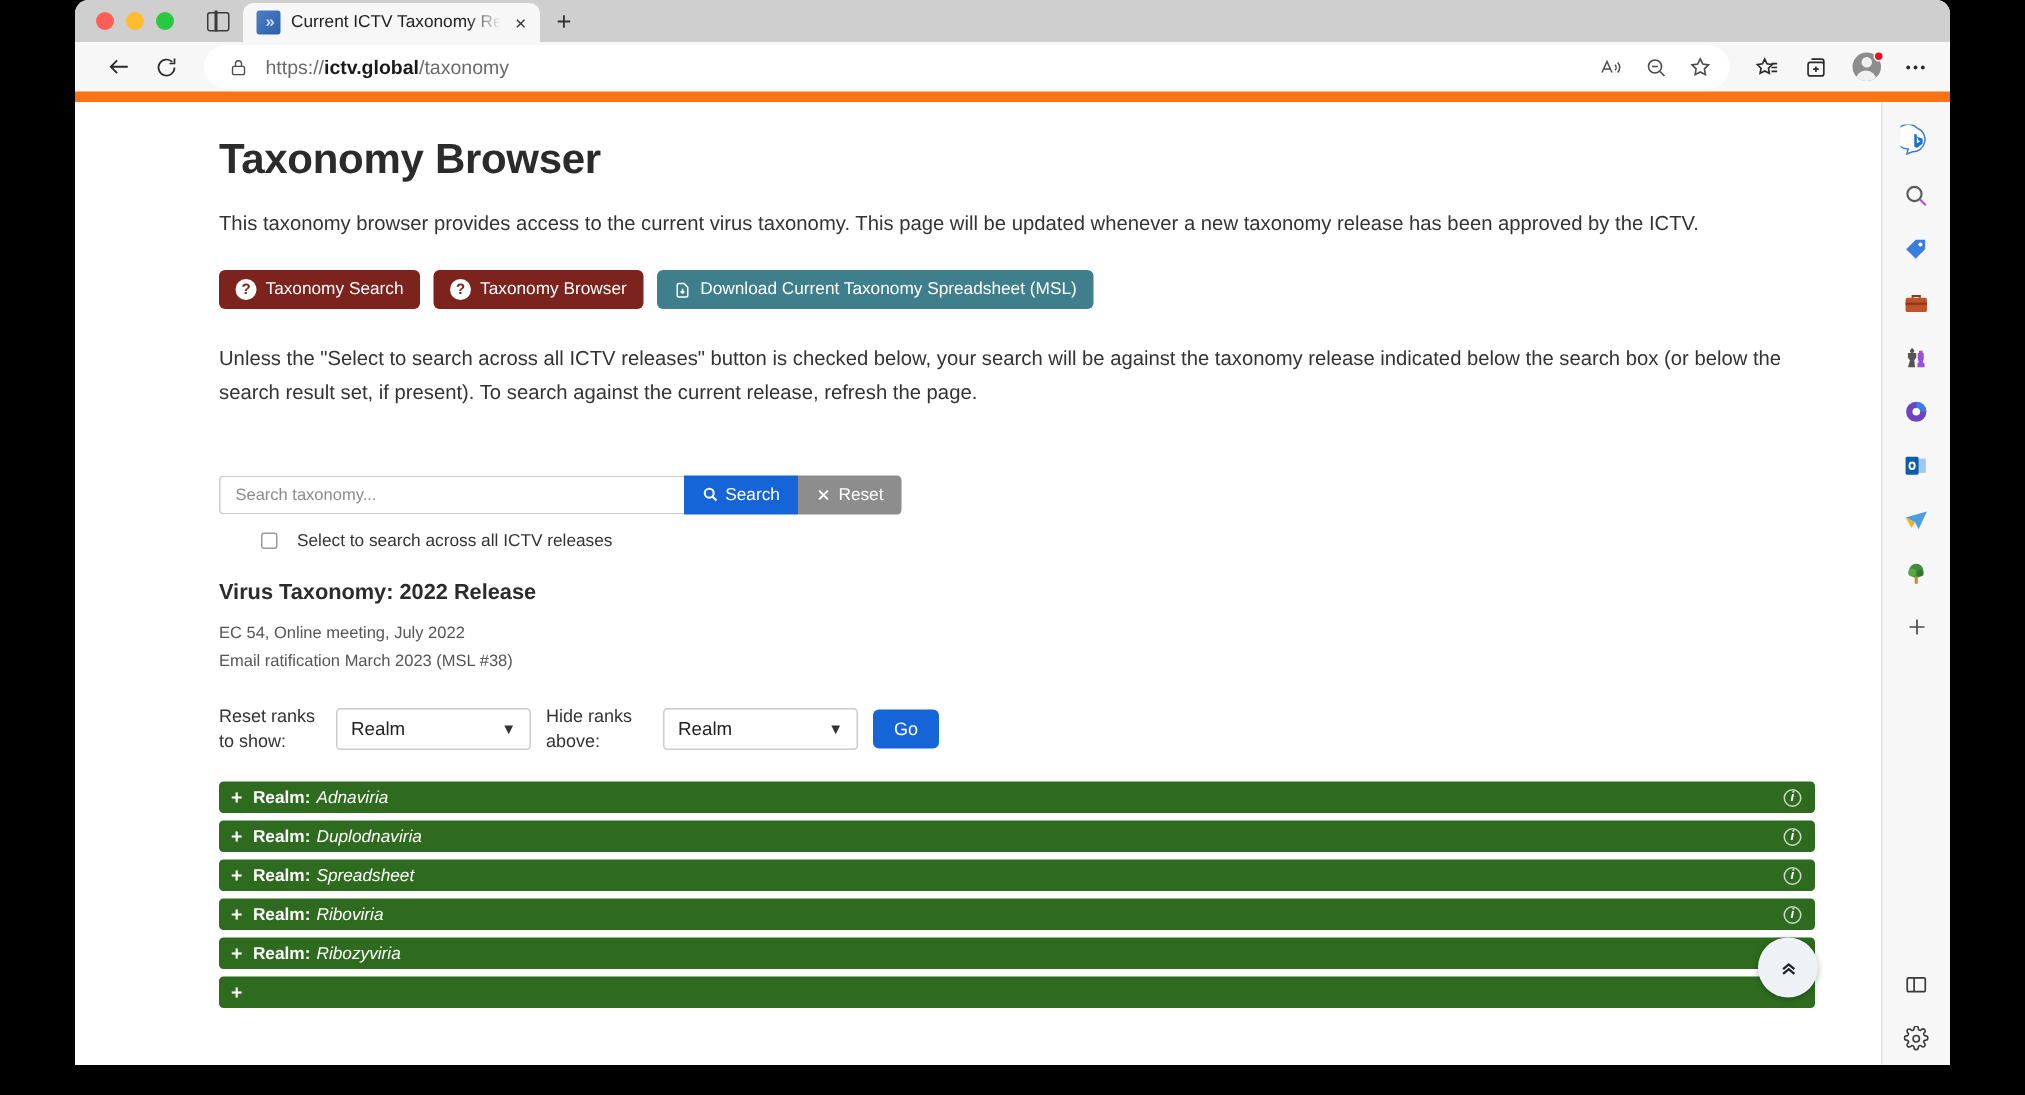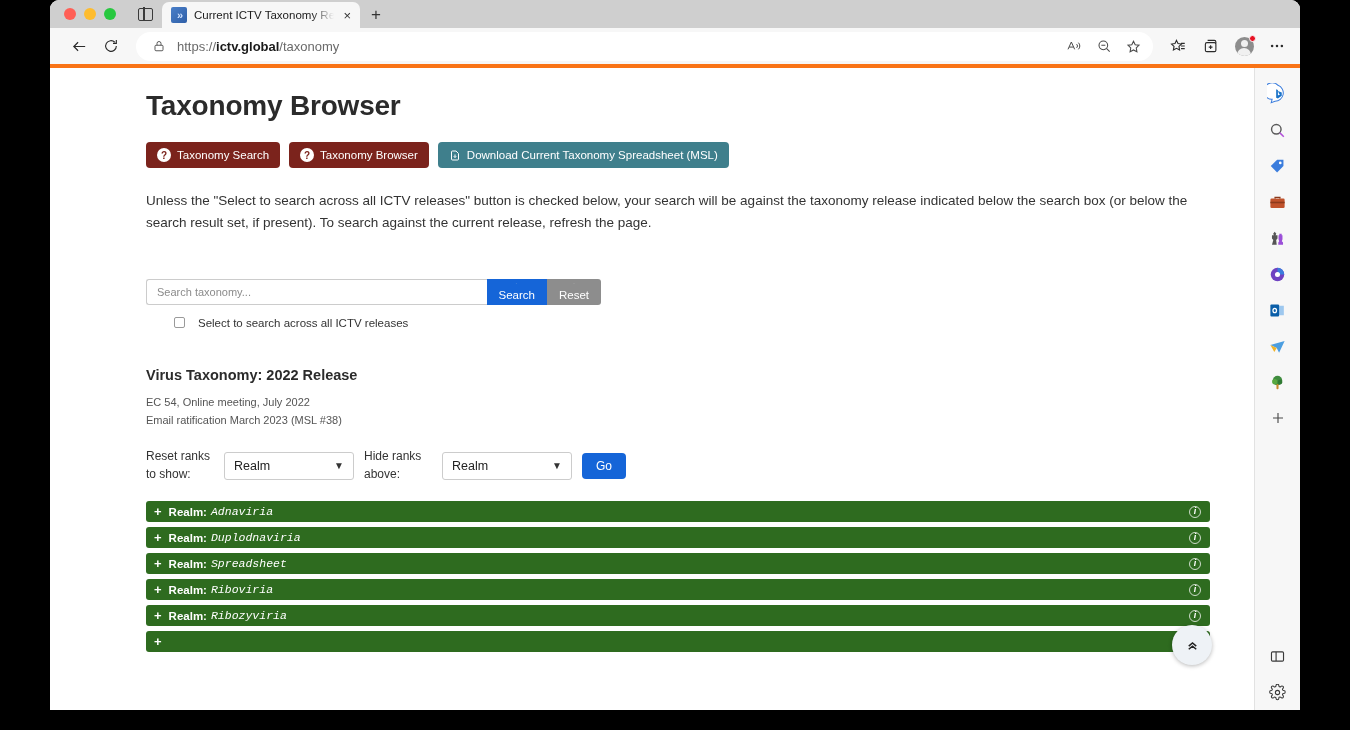--- a/index.html
+++ b/index.html
@@ -54,21 +54,21 @@
     -webkit-mask-image: linear-gradient(90deg,#000 84%,transparent 100%);
     mask-image: linear-gradient(90deg,#000 84%,transparent 100%);
   }
   .tab-close { font-size: 13px; color: #333; line-height: 1; padding: 0 2px; }
   .newtab { font-size: 17px; color: #333; padding: 0 11px; line-height: 26px; height: 26px; }
 
   
   .toolbar {
     height: 40px; flex: 0 0 40px; background: #f7f7f7;
     display: flex; align-items: center; padding: 0 8px 0 14px; gap: 2px;
-    border-bottom: 4px solid #f97316;
+    border-bottom: 7px solid #f97316;
   }
   .nav-btn { width: 30px; height: 30px; display: flex; align-items: center; justify-content: center; color: #2b2b2b; }
   .omnibox {
     flex: 1 1 auto; height: 29px; background: #fff; border-radius: 15px;
     display: flex; align-items: center; padding: 0 6px 0 14px; margin: 0 8px;
     min-width: 0;
   }
   .lock { width: 18px; display: flex; justify-content: center; color: #4a4a4a; }
   .url { font-size: 13px; color: #6a6a6a; margin-left: 9px; white-space: nowrap; }
   .url b { color: #1a1a1a; font-weight: bold; }
@@ -111,31 +111,31 @@
 
   
   .searchwrap { margin-top: 44px; display: flex; align-items: stretch; width: 455px; }
   .search-input {
     flex: 1 1 auto; height: 26px; border: 1px solid #ccc; border-right: none;
     background: #fff; font-size: 11px; color: #8b8b8b; padding: 0 10px;
     display: flex; align-items: center; border-radius: 3px 0 0 3px;
   }
   .s-btn {
     display: flex; align-items: center; gap: 5px; padding: 4px 12px;
-    font-size: 11.5px; color: #fff; height: 26px; flex-direction: column;
+    font-size: 11.5px; color: #fff; height: 26px;
   }
   .s-search { background: #1565d8; }
   .s-reset { background: #8d8d8d; border-radius: 0 3px 3px 0; }
 
   .checkrow { display: flex; align-items: center; gap: 13px; margin-top: 12px; margin-left: 28px; }
   .cbox { width: 11px; height: 11px; border: 1px solid #9a9a9a; border-radius: 2px; background: #fff; }
   .checkrow span { font-size: 11.5px; color: #333; }
 
   
-  h2.release { font-size: 14.5px; font-weight: bold; color: #2b2b2b; margin-top: 38px; }
+  h2.release { font-size: 14.5px; font-weight: bold; color: #2b2b2b; margin-top: 20px; }
   .meta { font-size: 11px; color: #555; margin-top: 10px; line-height: 1.72; }
 
   
   .rankrow { display: flex; align-items: center; gap: 10px; margin-top: 18px; }
   .ranklabel { font-size: 12px; color: #333; line-height: 1.45; width: 68px; }
   .select {
     width: 130px; height: 28px; border: 1px solid #ccc; border-radius: 3px; background: #fff;
     display: flex; align-items: center; padding: 0 9px; font-size: 12.5px; color: #222;
     position: relative;
   }
@@ -147,21 +147,21 @@
 
   
   .taxlist { margin-top: 18px; }
   .taxrow {
     height: 21px; border-radius: 3px; margin-bottom: 5px;
     display: flex; align-items: center; padding: 0 9px 0 8px;
     color: #fff; font-size: 11.5px; position: relative;
   }
   .taxrow .plus { font-weight: bold; font-size: 13px; margin-right: 7px; line-height: 1; }
   .taxrow .rank { font-weight: bold; margin-right: 4px; }
-  .taxrow .name { font-style: italic; font-family: Liberation Mono, monospace; }
+  .taxrow .name { font-style: italic; }
   .taxrow .info {
     margin-left: auto; width: 12px; height: 12px; border-radius: 50%;
     border: 1px solid rgba(255,255,255,.75); color: #fff;
     font-size: 9px; font-weight: bold; font-style: italic;
     display: flex; align-items: center; justify-content: center; line-height: 1;
   }
 
   
   .fab {
     position: absolute; right: 42px; bottom: 45px;
@@ -276,20 +276,21 @@
     </div>
   </div>
 
   <div class="body-area">
 
     <div class="content">
       <div class="inner">
 
         <h1 class="page-title">Taxonomy Browser</h1>
 
+        <p class="lede">This taxonomy browser provides access to the current virus taxonomy. This page will be updated whenever a new  taxonomy release has been approved by the ICTV.</p>
 
         <div class="btnrow">
           <div class="btn btn-dark">
             <span class="qmark">?</span>
             <span>Taxonomy Search</span>
           </div>
           <div class="btn btn-dark">
             <span class="qmark">?</span>
             <span>Taxonomy Browser</span>
           </div>

